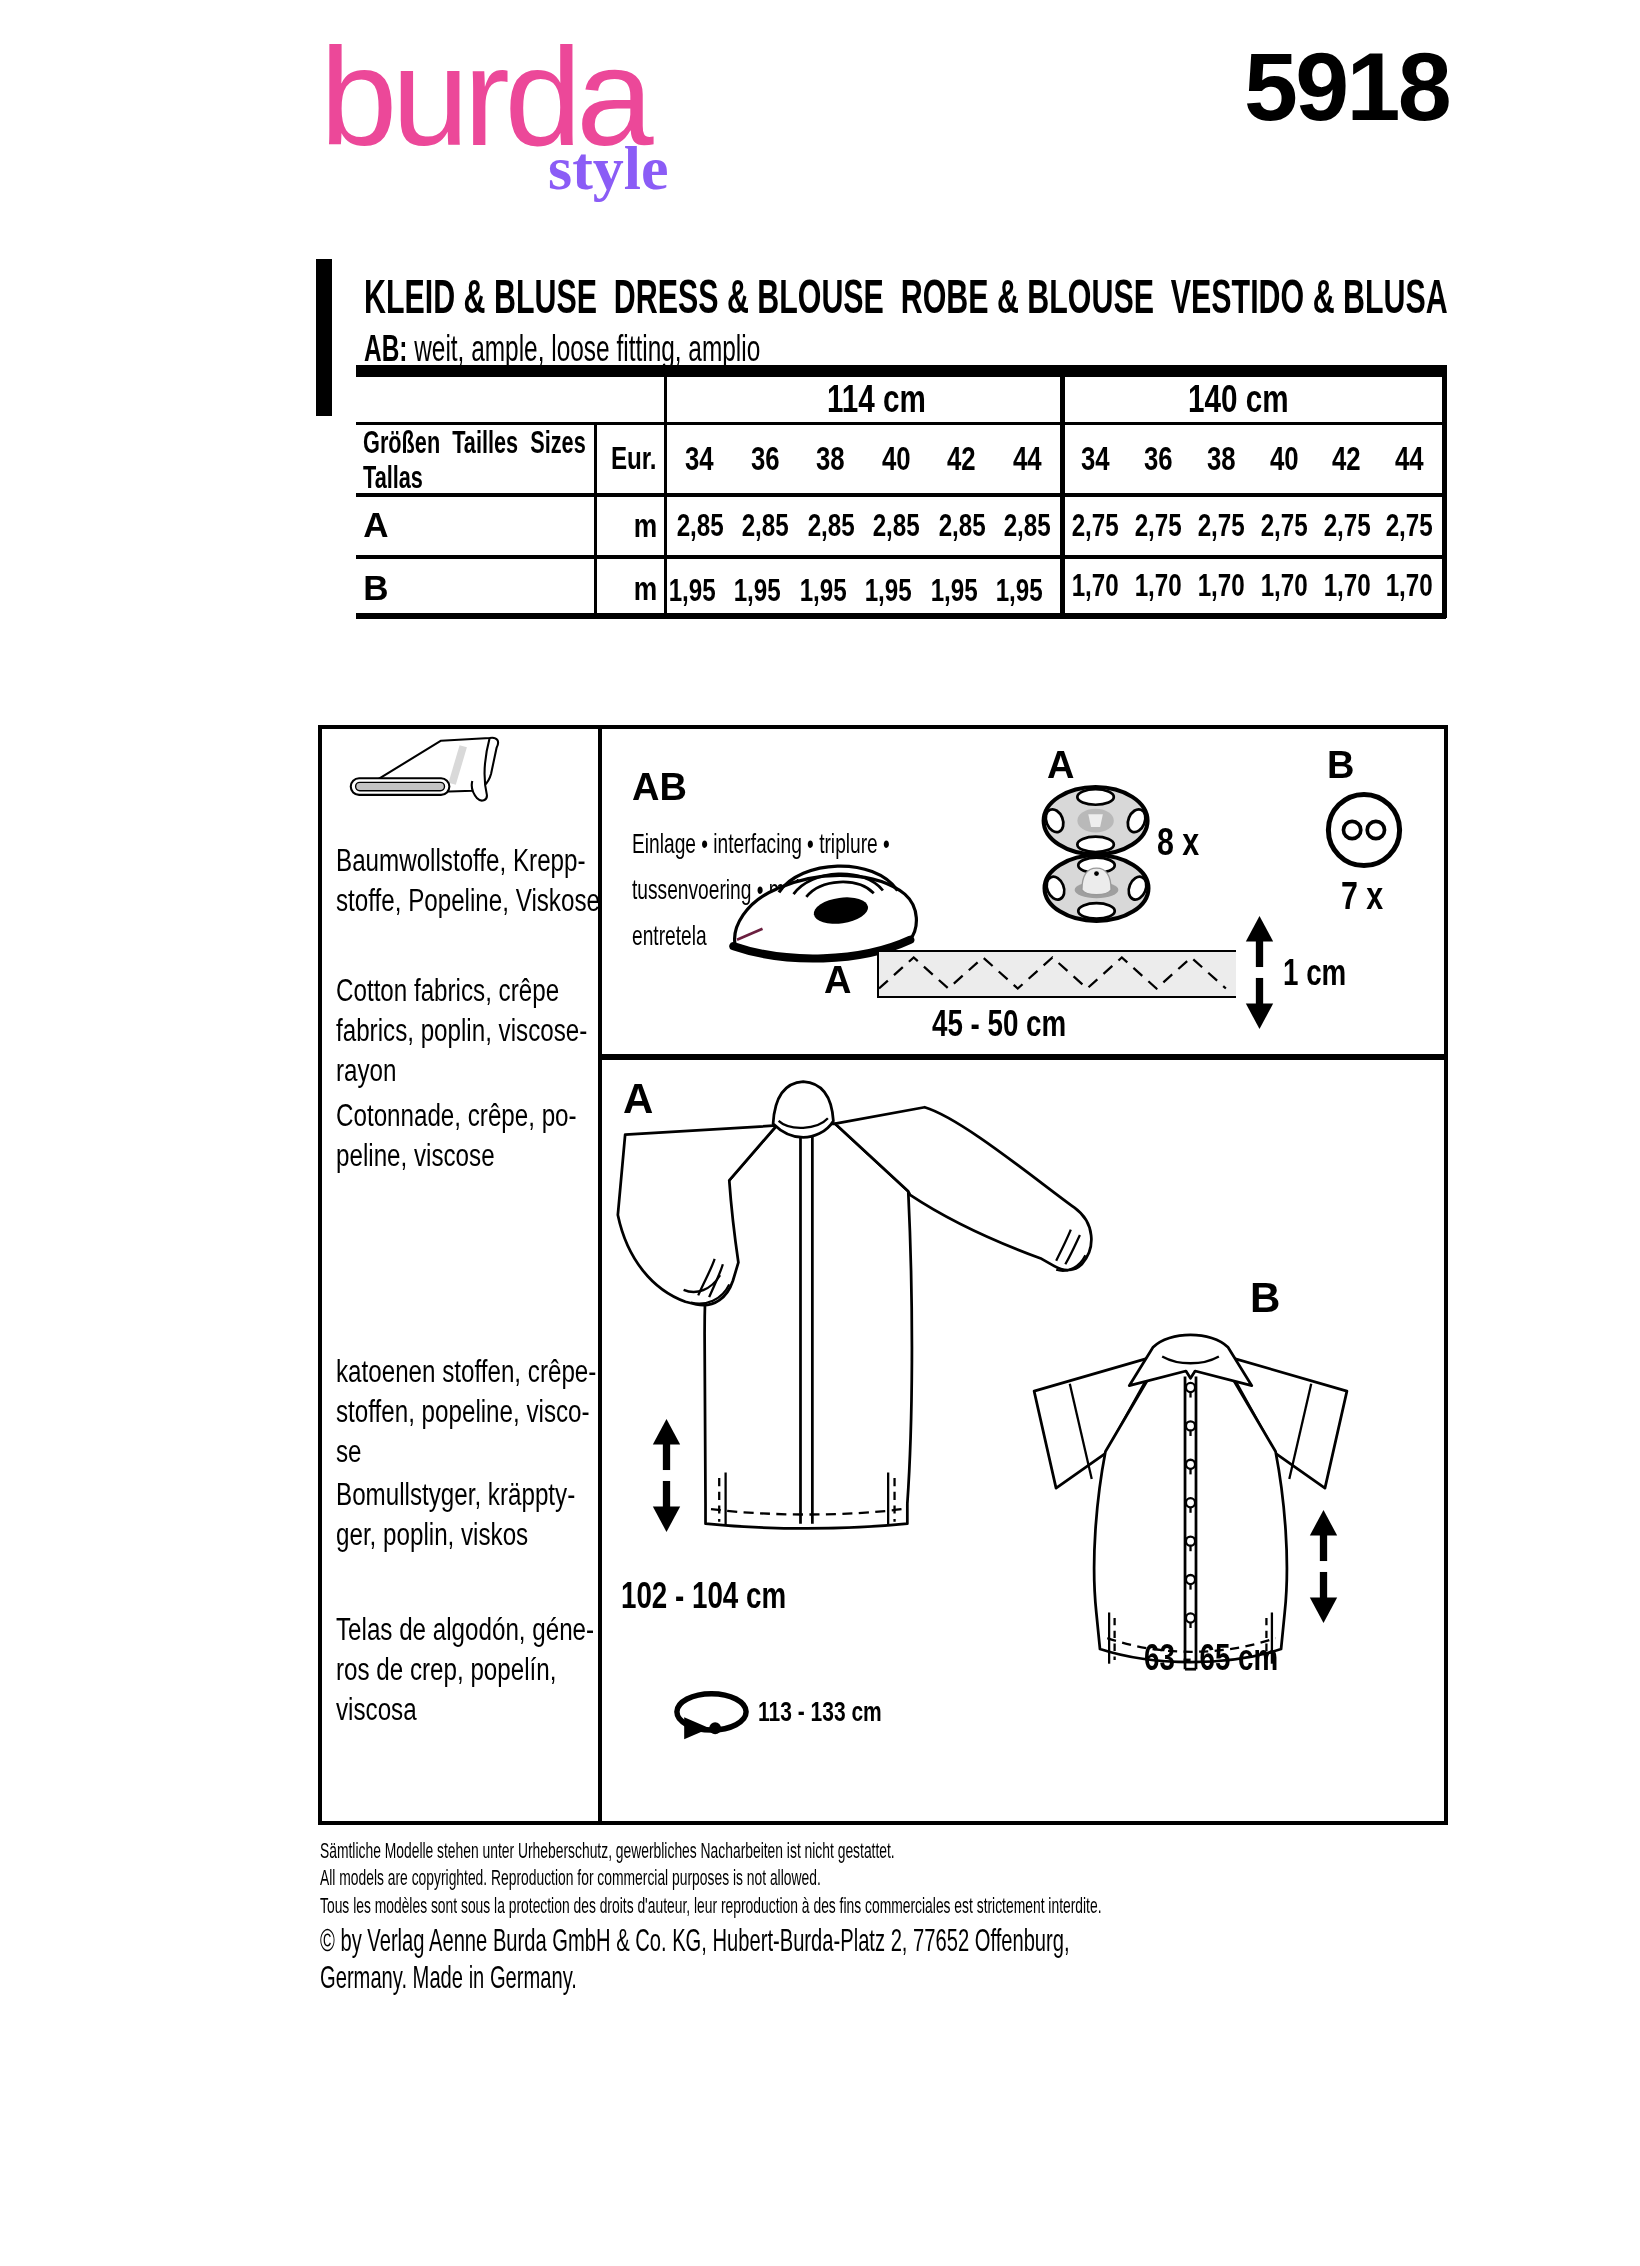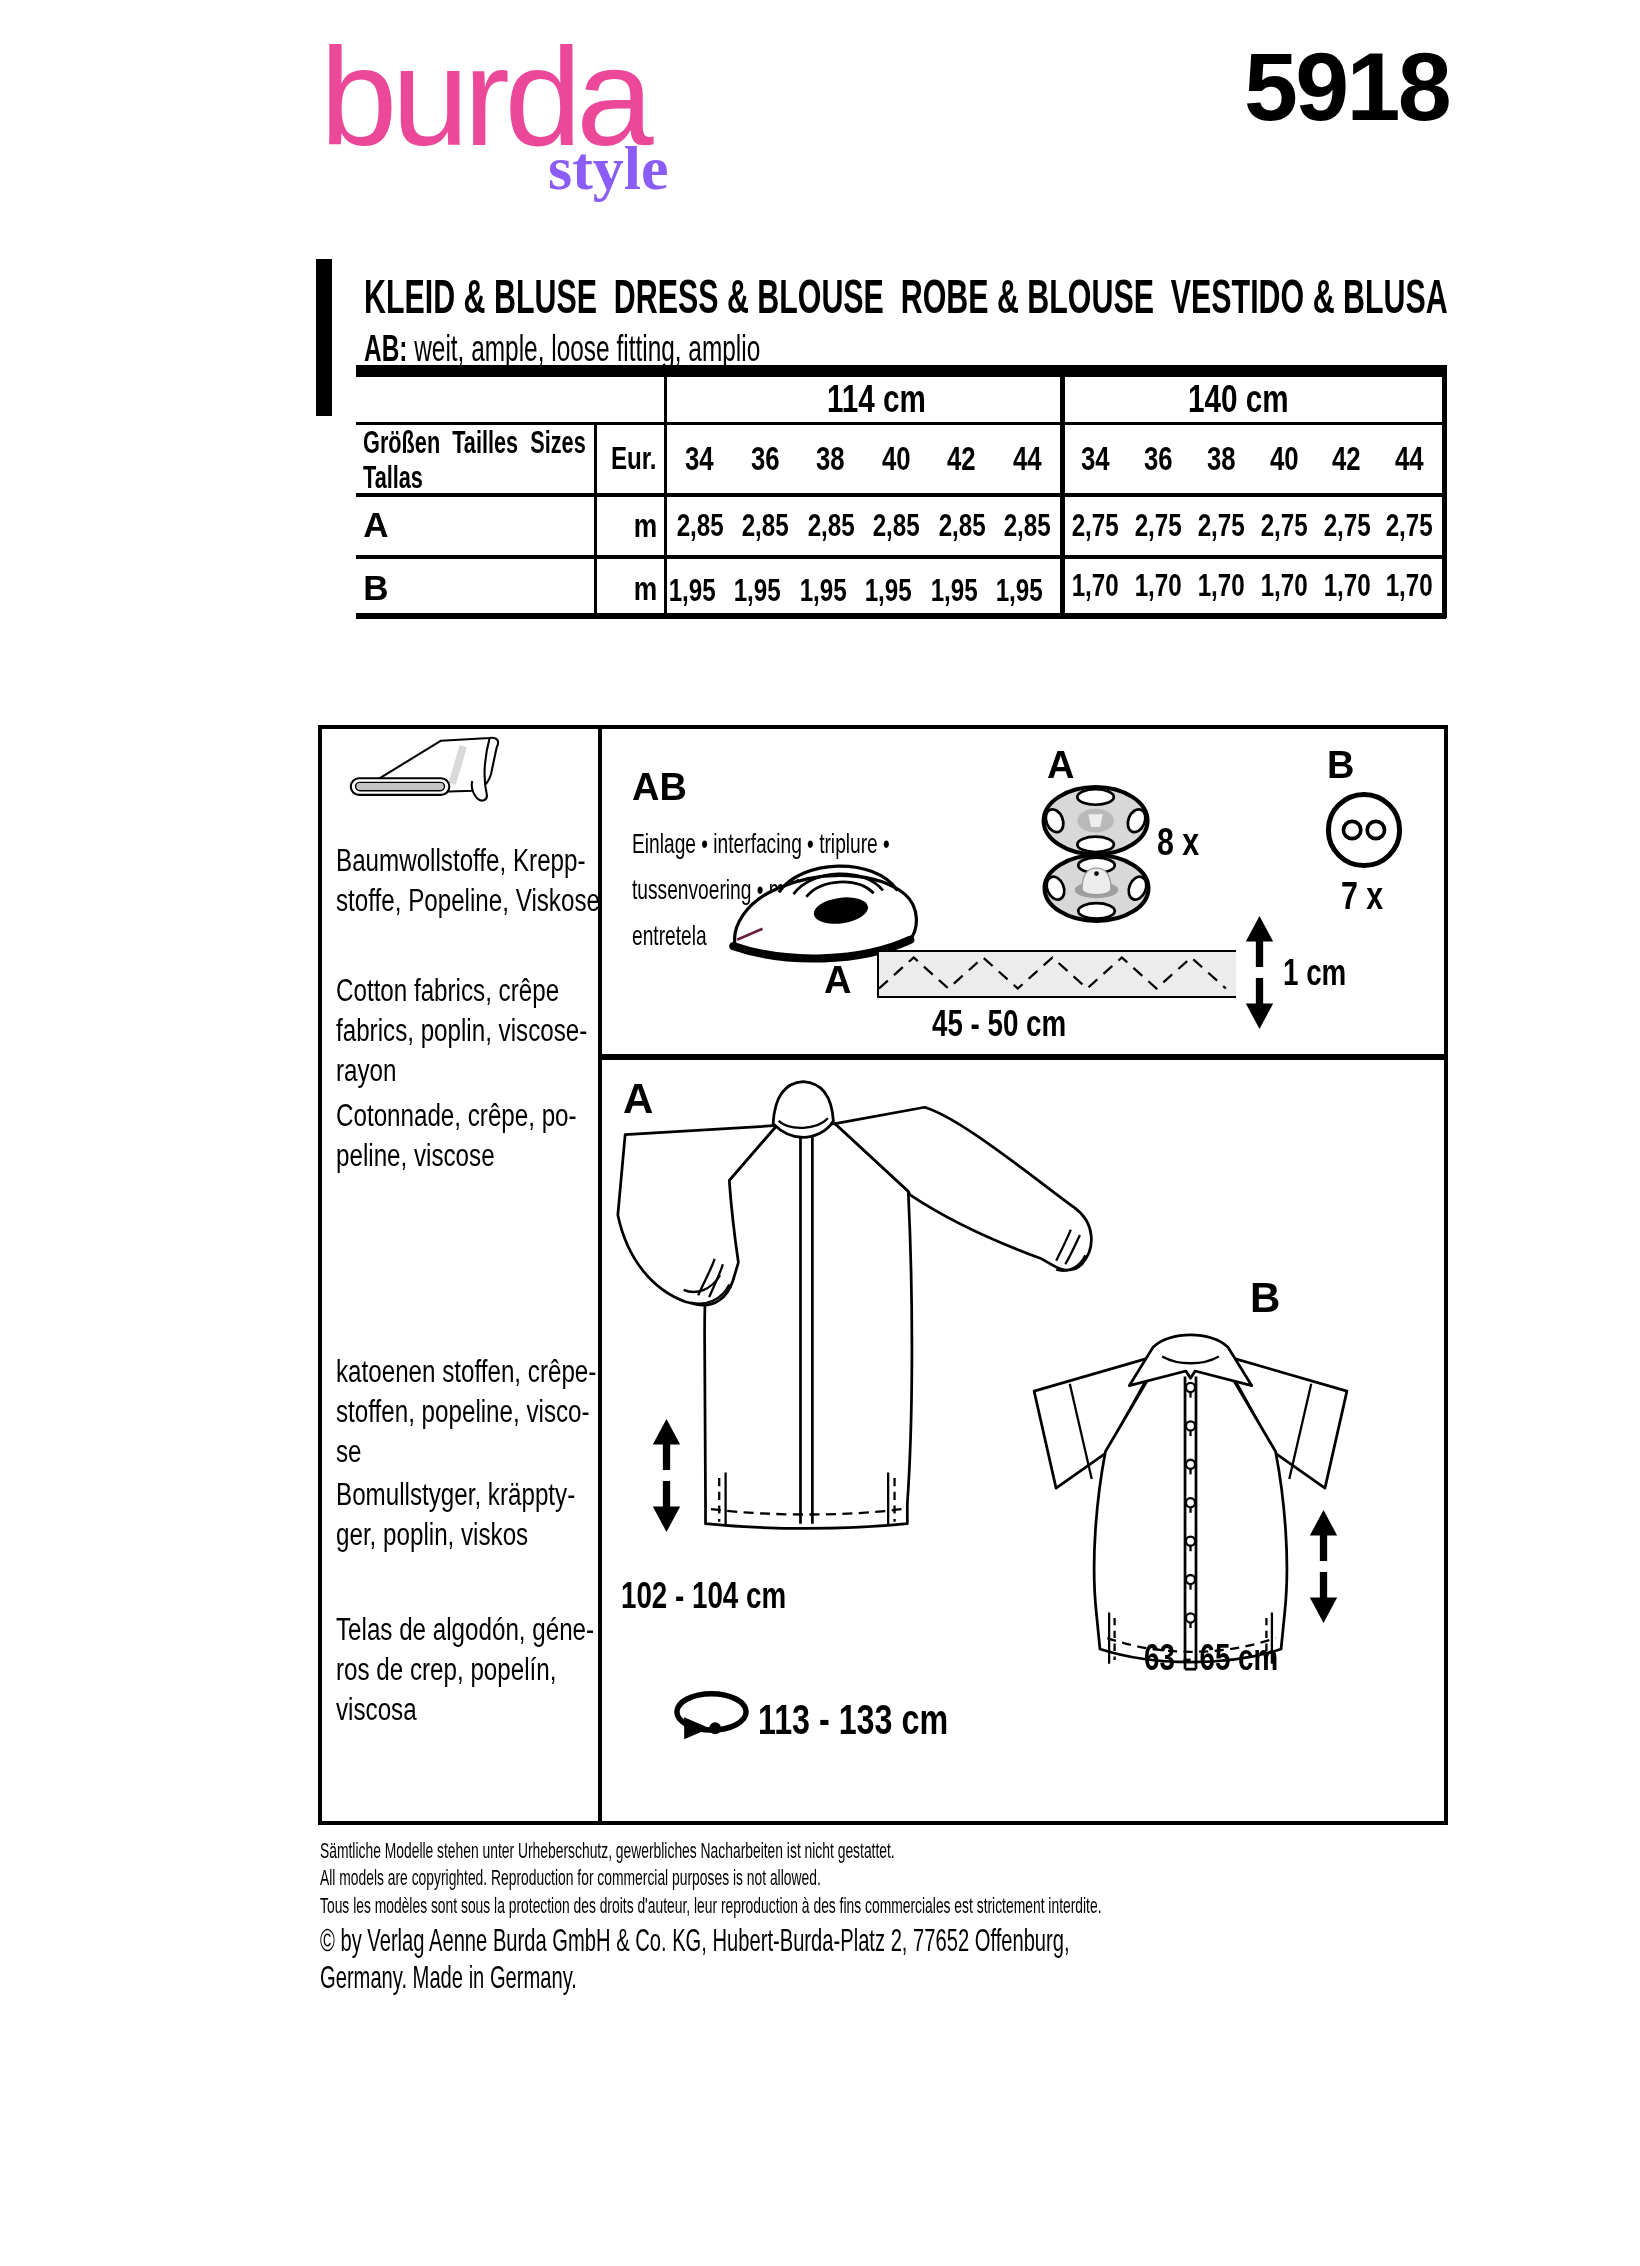--- a/index.html
+++ b/index.html
@@ -345,21 +345,21 @@
     <rect x="14" y="68" width="8" height="32" fill="#000"></rect>
     <polygon points="18,124 3,96 33,96" fill="#000"></polygon>
   </svg>
   <div class="abs meas" style="left:621px;top:1577px;font-size:37px"><span class="cx s75 b">102 - 104 cm</span></div>
 
   <svg class="abs" style="left:673px;top:1690px" width="77" height="51" viewBox="0 0 84 56">
     <ellipse cx="42" cy="24" rx="38" ry="20" fill="none" stroke="#000" stroke-width="6"></ellipse>
     <polygon points="12,30 12,54 40,42" fill="#000"></polygon>
     <circle cx="46" cy="42" r="6.5" fill="#000"></circle>
   </svg>
-  <div class="abs meas" style="left:758px;top:1698px;font-size:43px"><span class="cx s75 b">113 - 133 cm</span></div>
+  <div class="abs meas" style="left:758px;top:1698px;font-size:28px"><span class="cx s75 b">113 - 133 cm</span></div>
 
   <div class="abs b" style="left:1250px;top:1274px;font-size:42px">B</div>
   <svg class="abs" style="left:1014px;top:1307px" width="439" height="375" viewBox="0 0 480 410">
     <g fill="#fff" stroke="#000" stroke-width="3" stroke-linejoin="round">
 
       <path d="M160,52 L22,92 L46,198 L100,160 Z"></path>
       <path d="M226,52 L364,92 L340,198 L286,160 Z"></path>
 
       <path d="M100,158 C90,210 84,278 90,334 L94,374 C152,393 234,393 292,374 L296,334 C302,278 296,210 286,158 L226,56 L160,56 Z"></path>
 

